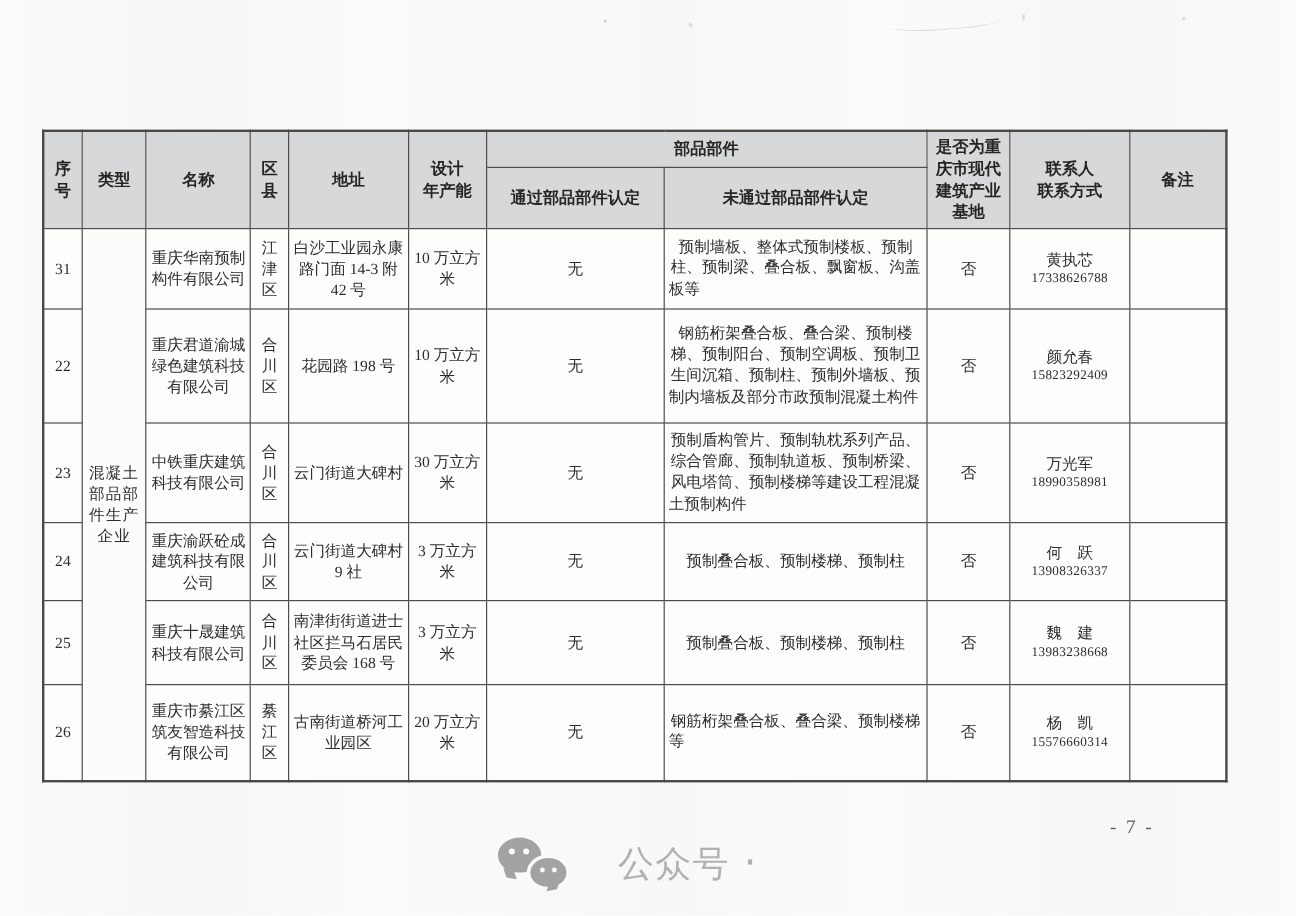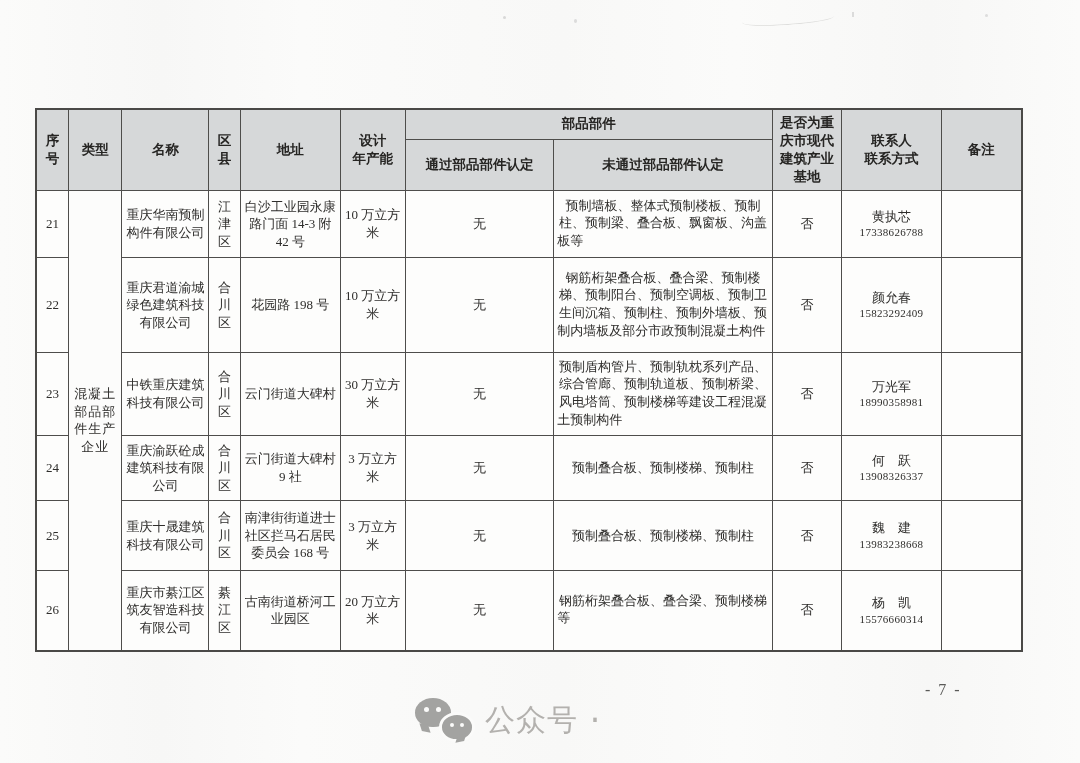--- a/index.html
+++ b/index.html
@@ -54,21 +54,21 @@
     font-size:16px;color:#5a5a58;letter-spacing:2px;
     font-family:"Liberation Serif","DejaVu Serif",serif;
   }
   .footer{
     position:absolute;left:413px;top:694px;height:52px;
     display:flex;align-items:center;gap:10px;
   }
   .footer-text{
     font-family:Liberation Mono, monospace;
     font-size:30px;color:#b3b1ae;letter-spacing:1px;white-space:nowrap;
-    display:flex;align-items:center;gap:8px;
+    display:flex;align-items:center;gap:8px;margin-left:30px;
   }
   
   .wechat{position:relative;width:62px;height:48px;flex:0 0 auto;}
   .bubble{position:absolute;background:#a3a3a1;border-radius:50% 50% 48% 48%;}
   .bubble.back{left:2px;top:2px;width:36px;height:29px;}
   .bubble.front{left:26px;top:16px;width:30px;height:24px;border:3px solid #fbfbfa;}
   .bubble .eye{position:absolute;width:5px;height:5px;background:#fbfbfa;border-radius:50%;top:9px;}
   .bubble.back .eye.l{left:9px;}  .bubble.back .eye.r{left:21px;}
   .bubble.front .eye{width:4px;height:4px;top:8px;}
   .bubble.front .eye.l{left:8px;} .bubble.front .eye.r{left:18px;}
@@ -116,21 +116,21 @@
 联系方式</th>
         <th rowspan="2">备注</th>
       </tr>
       <tr class="h2">
         <th>通过部品部件认定</th>
         <th>未通过部品部件认定</th>
       </tr>
     </thead>
     <tbody>
       <tr style="height:67px;">
-        <td>21</td>
+        <td>31</td>
         <td rowspan="6" class="typecell">混凝土部品部件生产企业</td>
         <td>重庆华南预制构件有限公司</td>
         <td>江津区</td>
         <td class="addr">白沙工业园永康路门面 14-3 附 42 号</td>
         <td>10 万立方米</td>
         <td>无</td>
         <td class="just">预制墙板、整体式预制楼板、预制柱、预制梁、叠合板、飘窗板、沟盖板等</td>
         <td>否</td>
         <td>
           <span class="contact-name">黄执芯</span>

